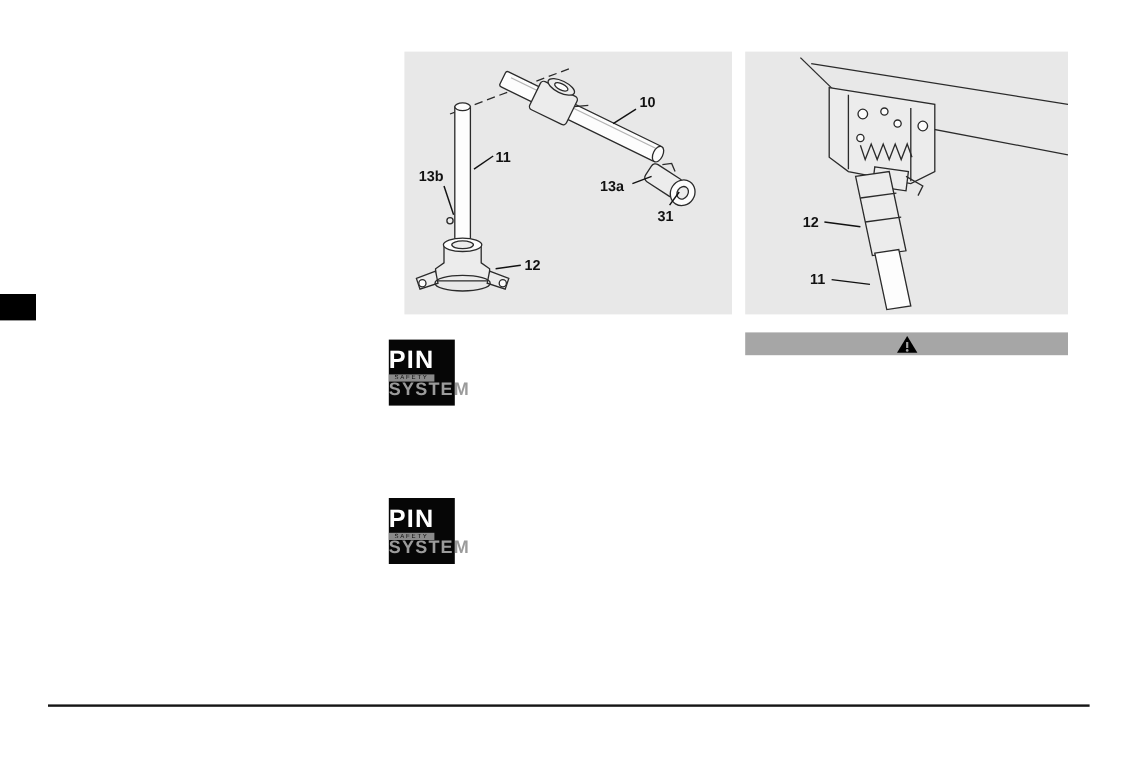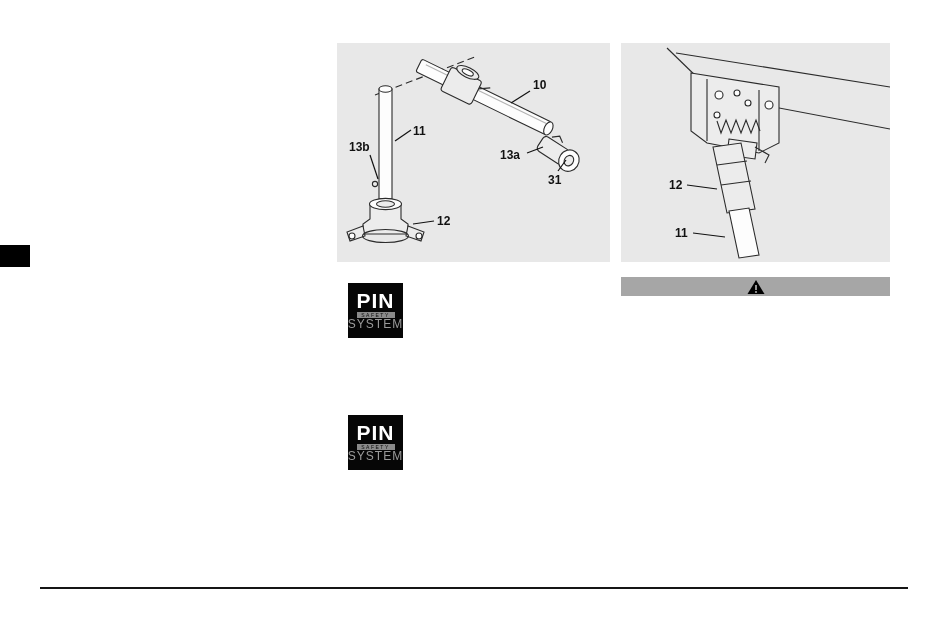--- a/index.html
+++ b/index.html
@@ -4,28 +4,28 @@
 <style>
   html,body{margin:0;padding:0;background:#ffffff;}
   .page{position:relative;width:950px;height:643px;background:#ffffff;overflow:hidden;
         font-family:"Liberation Sans",sans-serif;}
   .section-tab{position:absolute;left:0;top:245px;width:30px;height:22px;background:#000;}
   .figure{position:absolute;background:#e8e8e8;}
   .figure.left{left:337px;top:43px;width:273px;height:219px;}
   .figure.right{left:621px;top:43px;width:269px;height:219px;}
   .warning-bar{position:absolute;left:621px;top:277px;width:269px;height:19px;background:#a6a6a6;
                display:flex;align-items:center;justify-content:center;}
-  .pin-badge{position:absolute;left:348px;width:55px;height:55px;background:#060606;
-             display:flex;flex-direction:column;align-items:center;justify-content:center;gap:1px;}
+  .pin-badge{position:absolute;left:324px;width:55px;height:55px;background:#060606;
+             display:flex;flex-direction:column;justify-content:center;gap:1px;}
   .pin-badge.first{top:283px;}
   .pin-badge.second{top:415px;}
   .pin-word{color:#ffffff;font-size:21px;font-weight:bold;letter-spacing:1px;line-height:20px;}
   .pin-band{width:38px;height:6px;background:#8a8a8a;color:#0a0a0a;font-size:5px;line-height:6px;
             letter-spacing:1.5px;text-align:center;overflow:hidden;}
-  .pin-system{color:#9b9b9b;font-size:12px;font-weight:normal;letter-spacing:1px;line-height:11px;}
+  .pin-system{color:#9b9b9b;font-size:15px;font-weight:bold;letter-spacing:1px;line-height:11px;}
   .footer-rule{position:absolute;left:40px;top:587px;width:868px;height:2px;background:#151515;}
   svg text{font-family:"Liberation Sans",sans-serif;font-weight:bold;font-size:12px;fill:#111;}
   svg .ln{stroke:#2b2b2b;stroke-width:1.1;fill:none;}
   svg .pc{stroke:#2b2b2b;stroke-width:1.1;fill:#fdfdfd;}
   svg .pc2{stroke:#2b2b2b;stroke-width:1.1;fill:#ececec;}
   svg .leader{stroke:#111;stroke-width:1.2;fill:none;}
 </style>
 </head>
 <body>
 

